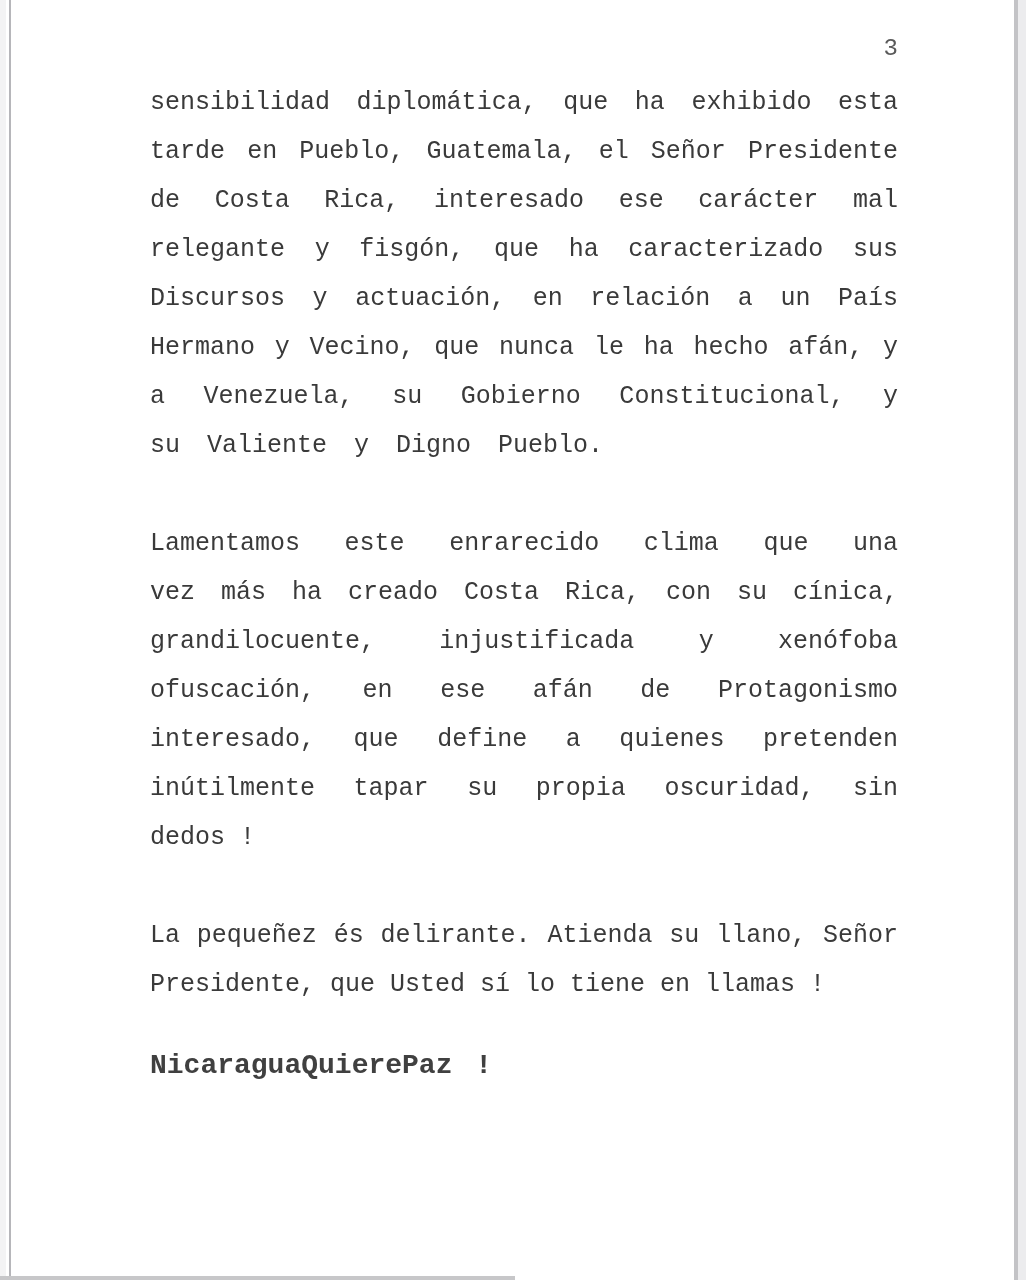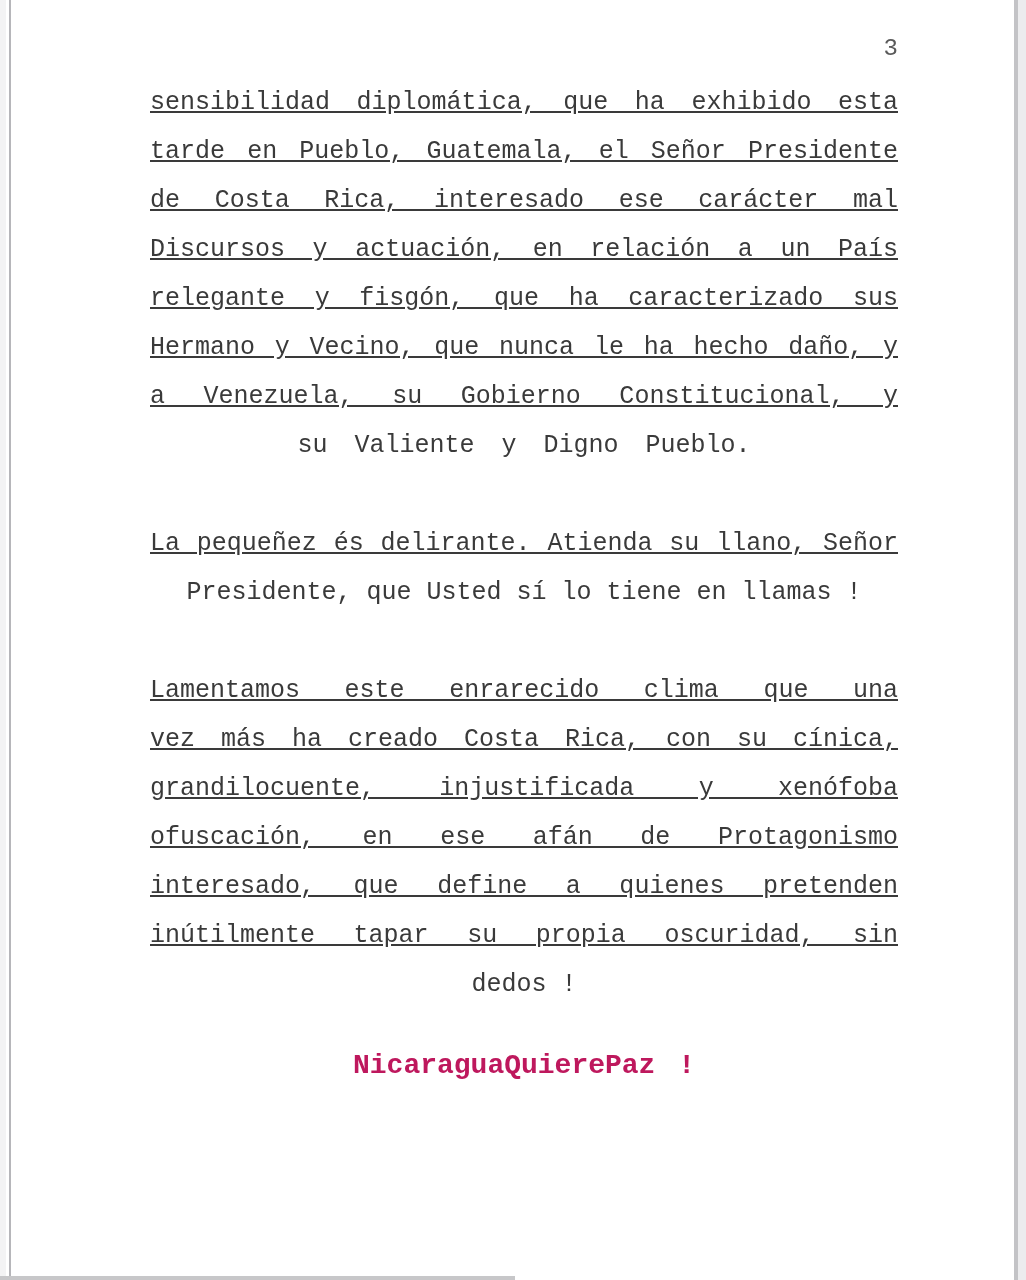--- a/index.html
+++ b/index.html
@@ -38,29 +38,28 @@
   .para-1 { margin-top: 5px; }
   .para-2 { margin-top: 49px; }
   .para-3 { margin-top: 49px; }
   .para-4 { margin-top: 32px; }
   .line {
     height: 49px;
     line-height: 49px;
     font-size: 25px;
     overflow: hidden;
     white-space: normal;
-    text-align: center;
   }
-  .just { text-align: justify; text-decoration: underline; }
+  .just { text-align: justify; }
   .just::after { content: ""; display: inline-block; width: 100%; height: 0; vertical-align: top; }
   .wide { word-spacing: 12px; }
   .bold-line {
     font-weight: 700;
     font-size: 28px;
-    color: #be185d;
+    color: #404040;
     word-spacing: 6px;
   }
 </style>
 </head>
 <body>
 
 <div class="page">
 
   <div class="edge-left-outer"></div>
   <div class="edge-left-line"></div>
@@ -69,40 +68,40 @@
   <div class="edge-bottom-line"></div>
 
   <div class="content">
 
     <div class="page-number">3</div>
 
     <div class="para para-1">
       <div class="line just">sensibilidad diplomática, que ha exhibido esta</div>
       <div class="line just">tarde en Pueblo, Guatemala, el Señor Presidente</div>
       <div class="line just">de Costa Rica, interesado ese carácter mal</div>
+      <div class="line just">relegante y fisgón, que ha caracterizado sus</div>
       <div class="line just">Discursos y actuación, en relación a un País</div>
-      <div class="line just">relegante y fisgón, que ha caracterizado sus</div>
-      <div class="line just">Hermano y Vecino, que nunca le ha hecho daño, y</div>
+      <div class="line just">Hermano y Vecino, que nunca le ha hecho afán, y</div>
       <div class="line just">a Venezuela, su Gobierno Constitucional, y</div>
       <div class="line wide">su Valiente y Digno Pueblo.</div>
-    </div>
-
-    <div class="para para-3">
-      <div class="line just">La pequeñez és delirante. Atienda su llano, Señor</div>
-      <div class="line">Presidente, que Usted sí lo tiene en llamas !</div>
     </div>
 
     <div class="para para-2">
       <div class="line just">Lamentamos este enrarecido clima que una</div>
       <div class="line just">vez más ha creado Costa Rica, con su cínica,</div>
       <div class="line just">grandilocuente, injustificada y xenófoba</div>
       <div class="line just">ofuscación, en ese afán de Protagonismo</div>
       <div class="line just">interesado, que define a quienes pretenden</div>
       <div class="line just">inútilmente tapar su propia oscuridad, sin</div>
       <div class="line">dedos !</div>
     </div>
 
+    <div class="para para-3">
+      <div class="line just">La pequeñez és delirante. Atienda su llano, Señor</div>
+      <div class="line">Presidente, que Usted sí lo tiene en llamas !</div>
+    </div>
+
     <div class="para para-4">
       <div class="line bold-line">NicaraguaQuierePaz !</div>
     </div>
 
   </div>
 </div>
 
 </body></html>

